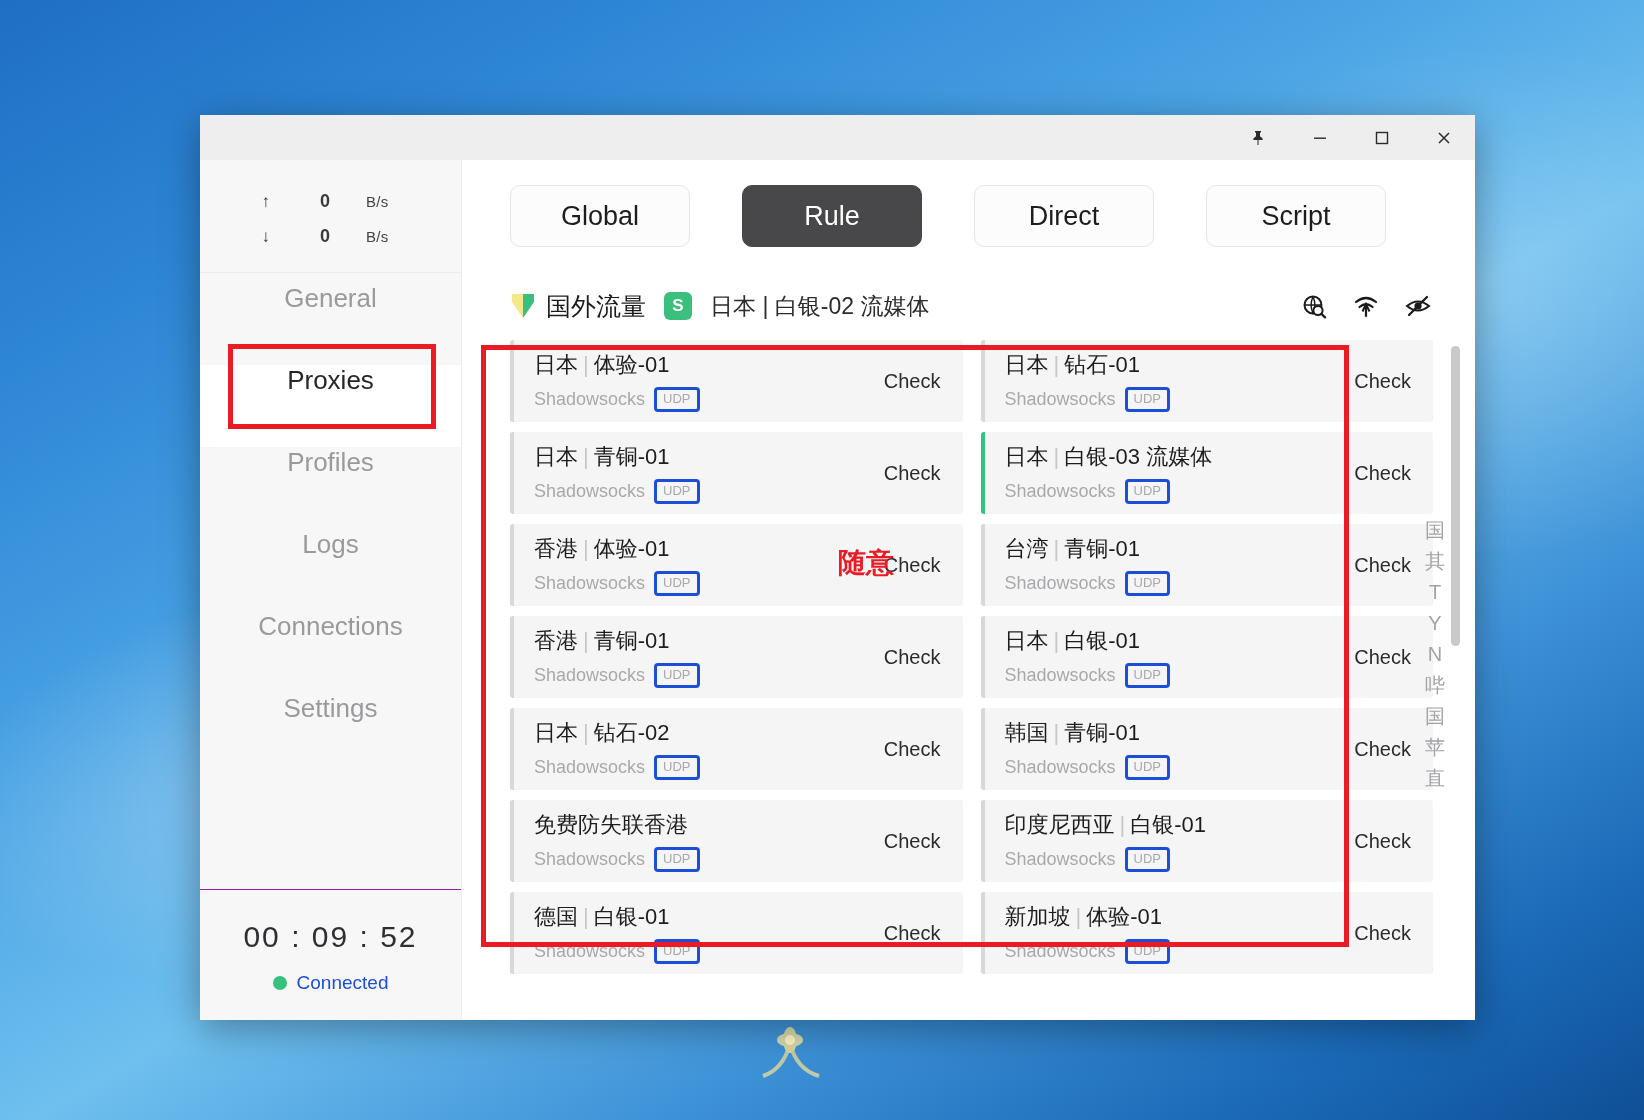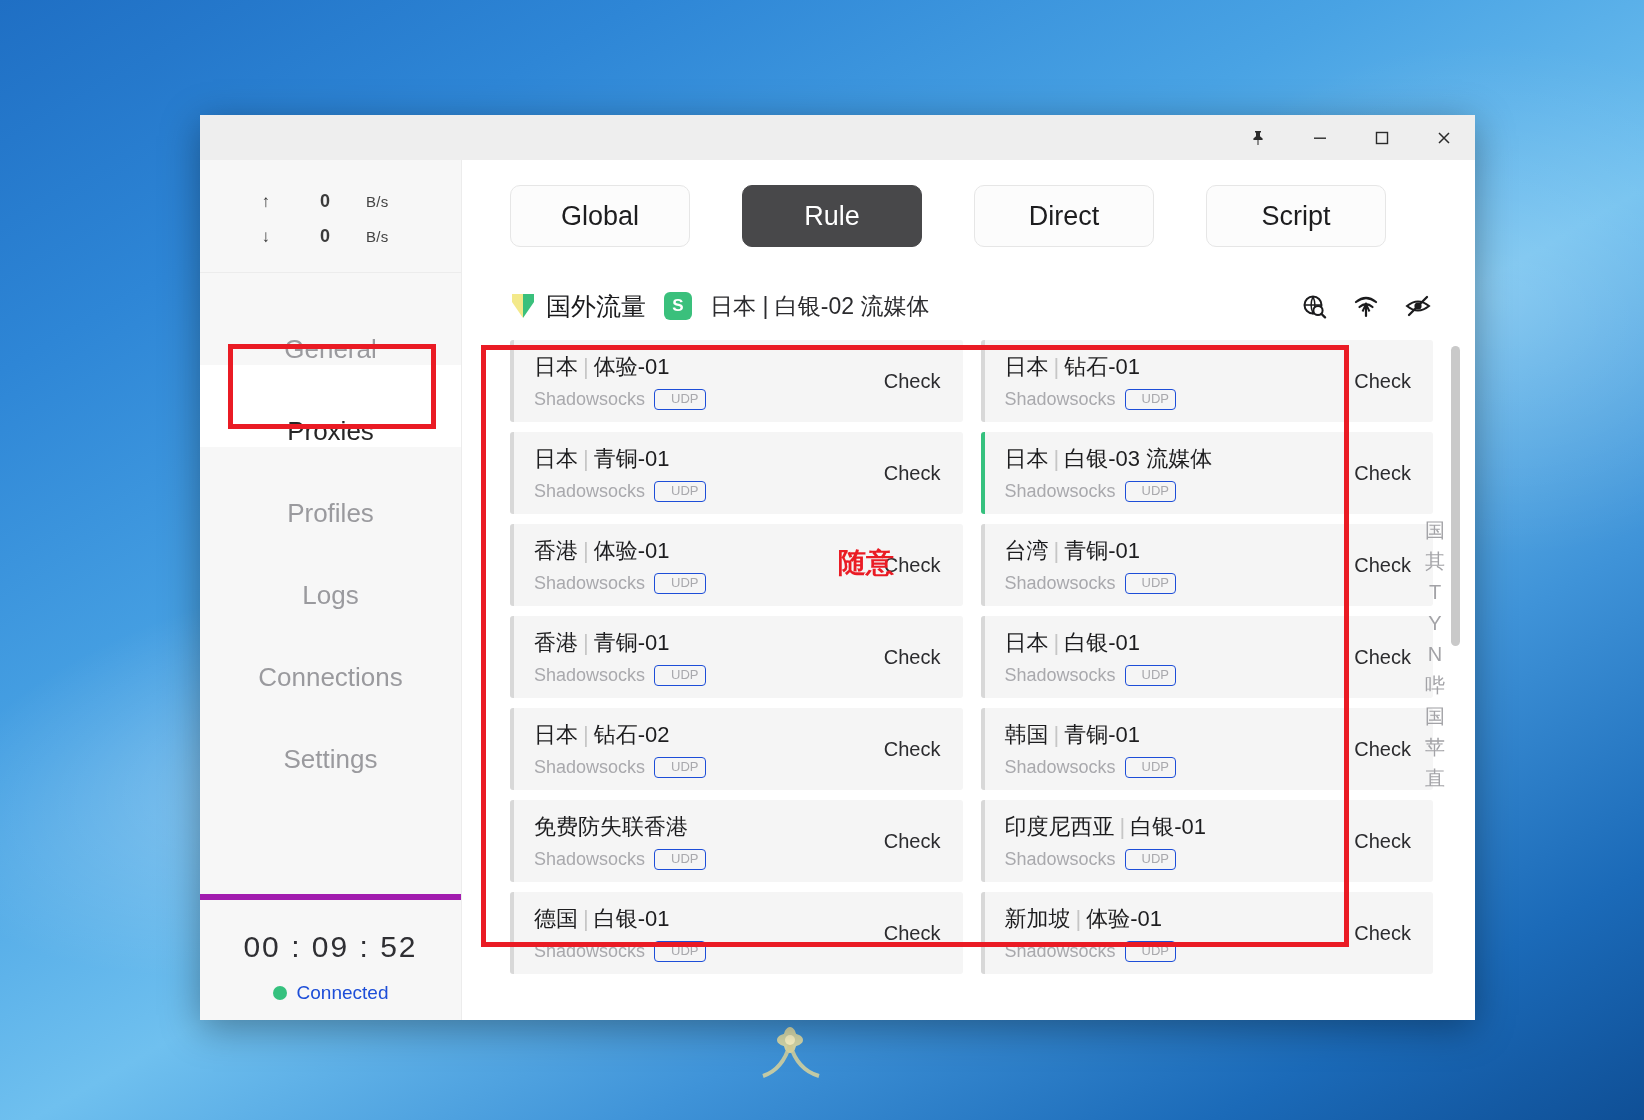--- a/index.html
+++ b/index.html
@@ -71,29 +71,29 @@
     display: flex; align-items: center;
     font-size: 18px; color: #3b3b3b;
     padding: 7px 0;
   }
   .traffic-row .arrow { width: 70px; text-align: right; font-size: 17px; color:#333; }
   .traffic-row .val   { width: 60px; text-align: right; font-weight: 600;}
   .traffic-row .unit  { padding-left: 36px; font-size: 15px; color:#444; letter-spacing:.3px;}
 
   .nav { flex: 1; padding-top: 10px; }
   .nav-item {
-    height: 82px; display: flex; align-items: flex-end; justify-content: center;
+    height: 82px; display: flex; align-items: flex-start; justify-content: center;
     font-size: 26px; color: #9a9a9e; cursor: pointer; position: relative;
     font-weight: 400;
   }
   .nav-item.active { color: #262626; background: #ffffff; }
 
   .status {
-    border-top: 6px solid #a21caf;
-    padding: 30px 0 16px 0; text-align: center;
+    border-top: 1px solid #a21caf;
+    padding: 30px 0 26px 0; text-align: center;
   }
   .timer { font-size: 30px; color: #2f2f33; letter-spacing: 2px; }
   .conn  { margin-top: 18px; font-size: 19px; color:#1d4ed8; display:flex; align-items:center; justify-content:center; gap:10px;}
   .dot   { width: 14px; height: 14px; border-radius: 50%; background: #35c17e; display:inline-block;}
 
   
   .main { flex: 1; display: flex; flex-direction: column; min-width: 0; background:#fff; }
   .tabbar {
     height: 112px; flex: 0 0 112px;
     display: flex; align-items: center; gap: 52px;
@@ -148,22 +148,22 @@
     position: relative;
   }
   .node.selected { border-left-color: #35c17e; }
   .node-info { flex: 1; min-width: 0; }
   .node-title { font-size: 22px; color: #1d1d1f; margin-bottom: 7px; white-space: nowrap;}
   .node-title .sep { color:#c6c6c6; padding: 0 5px; }
   .node-sub { display:flex; align-items:center; gap: 9px; }
   .node-type { font-size: 18px; color: #a9a9ad; }
   .udp {
     font-size: 13px; color: #a9a9ad;
-    border: 1px solid #1d4ed8; border-radius: 4px;
-    padding: 1px 6px 2px 16px; line-height: 1.2;
+    border: 3px solid #1d4ed8; border-radius: 4px;
+    padding: 1px 6px 2px 6px; line-height: 1.2;
   }
   .node-check { font-size: 20px; color: #2c2c2f; white-space: nowrap; padding-left: 14px;}
 
   
   .scroll-track {
     width: 34px; flex: 0 0 34px;
     padding: 4px 0; position: relative;
   }
   .scroll-thumb {
     position:absolute; left: 10px; top: 6px;

